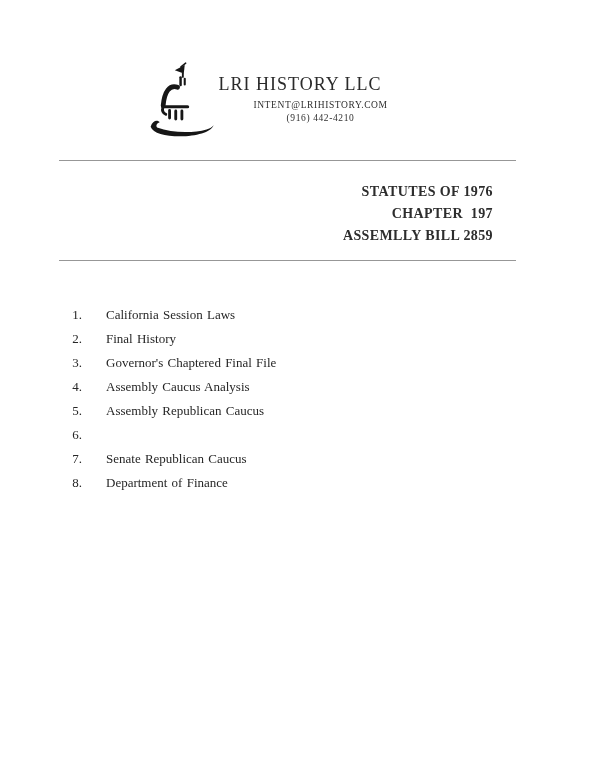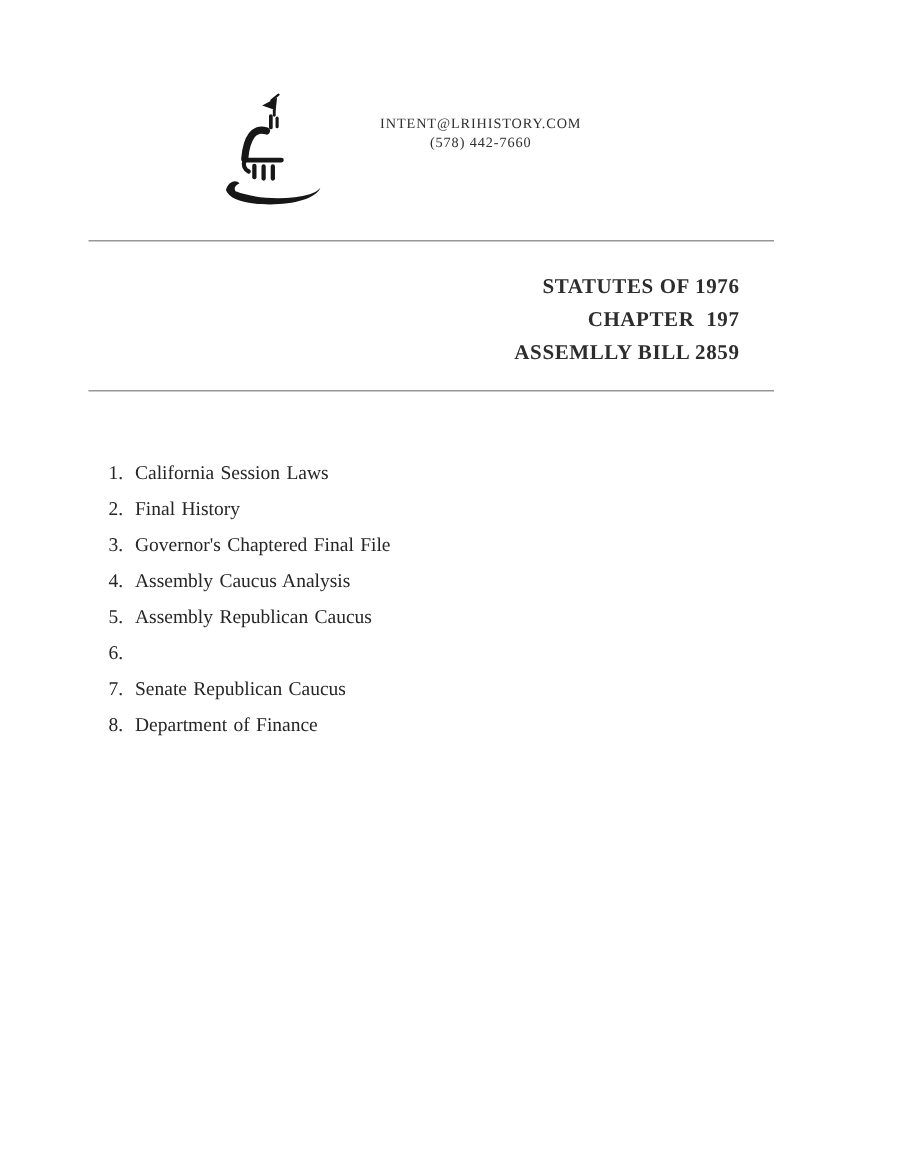--- a/index.html
+++ b/index.html
@@ -98,21 +98,21 @@
     font-size: 13px;
     color: #262626;
     word-spacing: 1px;
   }
   .toc-num {
     width: 14px;
     text-align: right;
     flex: 0 0 auto;
   }
   .toc-label {
-    margin-left: 8px;
+    margin-left: 24px;
   }
 
   .logo svg { display: block; width: 100%; height: 100%; }
 </style>
 </head>
 <body>
 
 <div class="page">
 
   <div class="logo">
@@ -137,23 +137,24 @@
       <path d="M33.5 52.5 V61" stroke-width="3" stroke-linecap="round"></path>
       <path d="M40 52.5 V61" stroke-width="3" stroke-linecap="round"></path>
 
       <path d="M7 69 C9 62.5 14.5 61.5 16.5 64.5 C13.5 65.5 12.3 68 13.8 70
                C30 76 52 76 66 72 C69 71 71.5 70 73.5 67.5
                C70.5 75 55 79.2 38 79.2 C22 79.2 9.5 76 7 69 Z" fill="#171717" stroke="none"></path>
     </svg>
   </div>
 
   <div class="header-text">
+    <div class="company-name">LRI HISTORY LLC</div>
     <div class="contact-block">
       <div class="contact-line">INTENT@LRIHISTORY.COM</div>
-      <div class="contact-line">(578) 442-7660</div>
+      <div class="contact-line">(916) 442-4210</div>
     </div>
   </div>
 
   <div class="rule rule-1"></div>
   <div class="rule rule-2"></div>
 
   <div class="statutes">
     <div class="statutes-line">STATUTES OF 1976</div>
     <div class="statutes-line">CHAPTER  197</div>
     <div class="statutes-line">ASSEMLLY BILL 2859</div>

